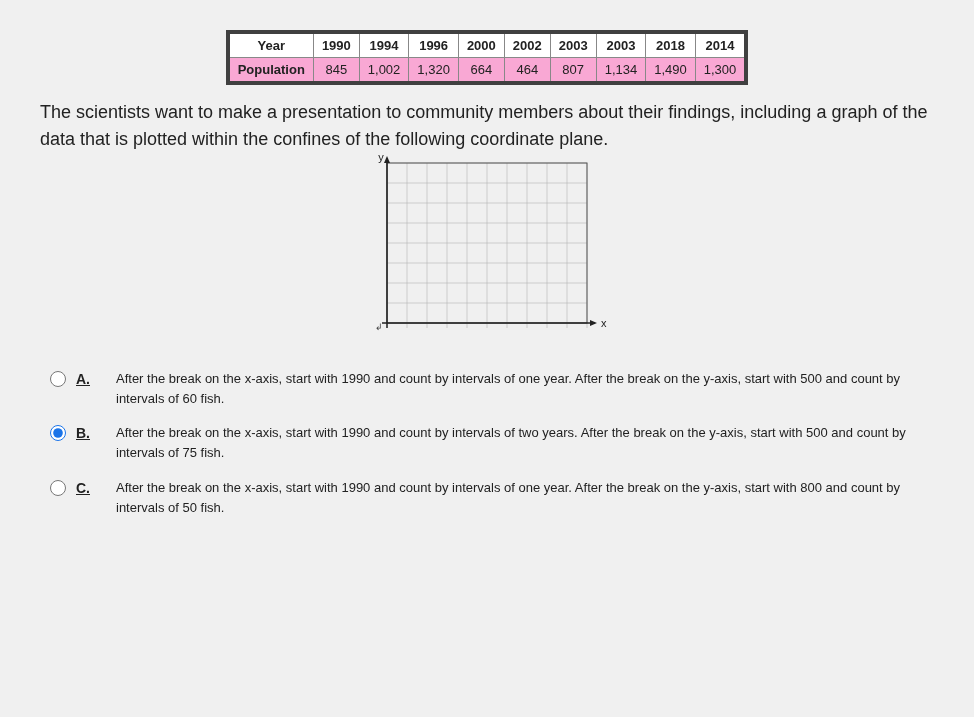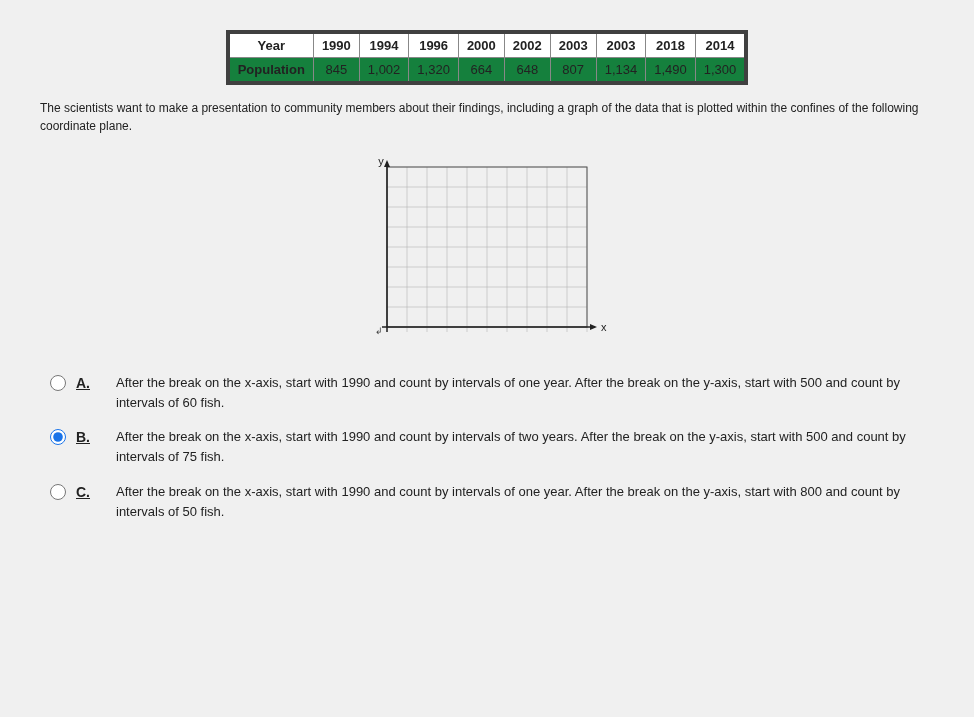--- a/index.html
+++ b/index.html
@@ -30,26 +30,26 @@
       border: 1px solid #888;
       padding: 4px 8px;
       text-align: center;
       font-size: 13px;
     }
     .data-table th {
       font-weight: bold;
       background: #fff;
     }
     .data-table td {
-      background: #15803d;
+      background: #f9a8d4;
     }
     
     .description {
-      font-size: 12px;
-      margin-bottom: 22px;
+      font-size: 18px;
+      margin-bottom: 0;
       line-height: 1.5;
     }
     
     .graph-wrapper {
       display: flex;
       justify-content: center;
       margin-bottom: 16px;
     }
     .graph-container {
       position: relative;
@@ -125,21 +125,21 @@
             <th>2014</th>
           </tr>
       </thead>
       <tbody>
         <tr id="table-data-row">
         <td style="font-weight: bold;">Population</td>
             <td>845</td>
             <td>1,002</td>
             <td>1,320</td>
             <td>664</td>
-            <td>648</td>
+            <td>464</td>
             <td>807</td>
             <td>1,134</td>
             <td>1,490</td>
             <td>1,300</td>
           </tr>
       </tbody>
     </table>
   </div>
 
   <p class="description">The scientists want to make a presentation to community members about their findings, including a graph of the data that is plotted within the confines of the following coordinate plane.</p>

